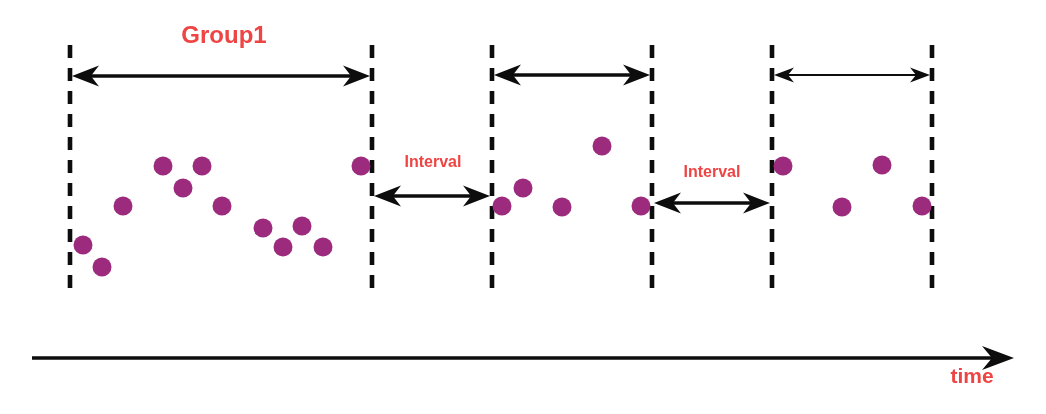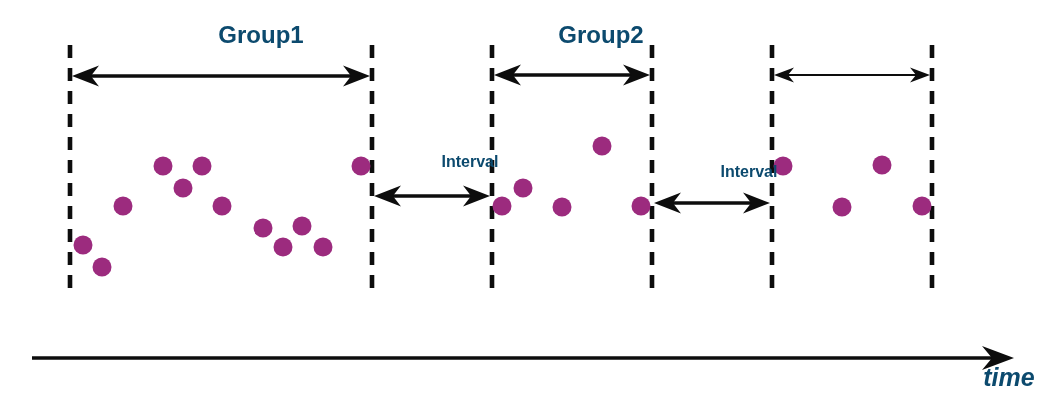--- a/index.html
+++ b/index.html
@@ -9,28 +9,27 @@
     height: 414px;
     background: #ffffff;
     overflow: hidden;
     font-family: "Liberation Sans", sans-serif;
   }
   .stage svg { position: absolute; left: 0; top: 0; }
   .label {
     position: absolute;
     transform: translateX(-50%);
     font-weight: bold;
-    color: #0c4a6e;
+    color: #ef4444;
     white-space: nowrap;
     line-height: 1;
-    margin-left: 37px;
   }
   .group-label    { font-size: 24px; }
   .interval-label { font-size: 16px; }
-  .time-label     { font-size: 25px; font-style: italic; }
+  .time-label     { font-size: 21px; }
 </style>
 </head>
 <body>
 
 <div class="stage">
   <svg id="diagram-svg" width="1046" height="414" viewBox="0 0 1046 414">
       <line x1="70" y1="45" x2="70" y2="288" stroke="#0d0d0d" stroke-width="4.6" stroke-dasharray="13 10"></line>
       <line x1="372" y1="45" x2="372" y2="288" stroke="#0d0d0d" stroke-width="4.6" stroke-dasharray="13 10"></line>
       <line x1="492" y1="45" x2="492" y2="288" stroke="#0d0d0d" stroke-width="4.6" stroke-dasharray="13 10"></line>
       <line x1="652" y1="45" x2="652" y2="288" stroke="#0d0d0d" stroke-width="4.6" stroke-dasharray="13 10"></line>
@@ -82,19 +81,18 @@
       <circle cx="562" cy="207" r="9.5" fill="#9c2b7e"></circle>
       <circle cx="602" cy="146" r="9.5" fill="#9c2b7e"></circle>
       <circle cx="641" cy="206" r="9.5" fill="#9c2b7e"></circle>
       <circle cx="783" cy="166" r="9.5" fill="#9c2b7e"></circle>
       <circle cx="842" cy="207" r="9.5" fill="#9c2b7e"></circle>
       <circle cx="882" cy="165" r="9.5" fill="#9c2b7e"></circle>
       <circle cx="922" cy="206" r="9.5" fill="#9c2b7e"></circle>
     </svg>
 
   <div class="label group-label" style="left: 224px; top: 23px;">Group1</div>
-  <div class="label group-label" style="left: 564px; top: 23px;">Group2</div>
 
   <div class="label interval-label" style="left: 433px; top: 154px;">Interval</div>
   <div class="label interval-label" style="left: 712px; top: 164px;">Interval</div>
 
   <div class="label time-label" style="left: 972px; top: 365px;">time</div>
 </div>
 
 </body></html>

